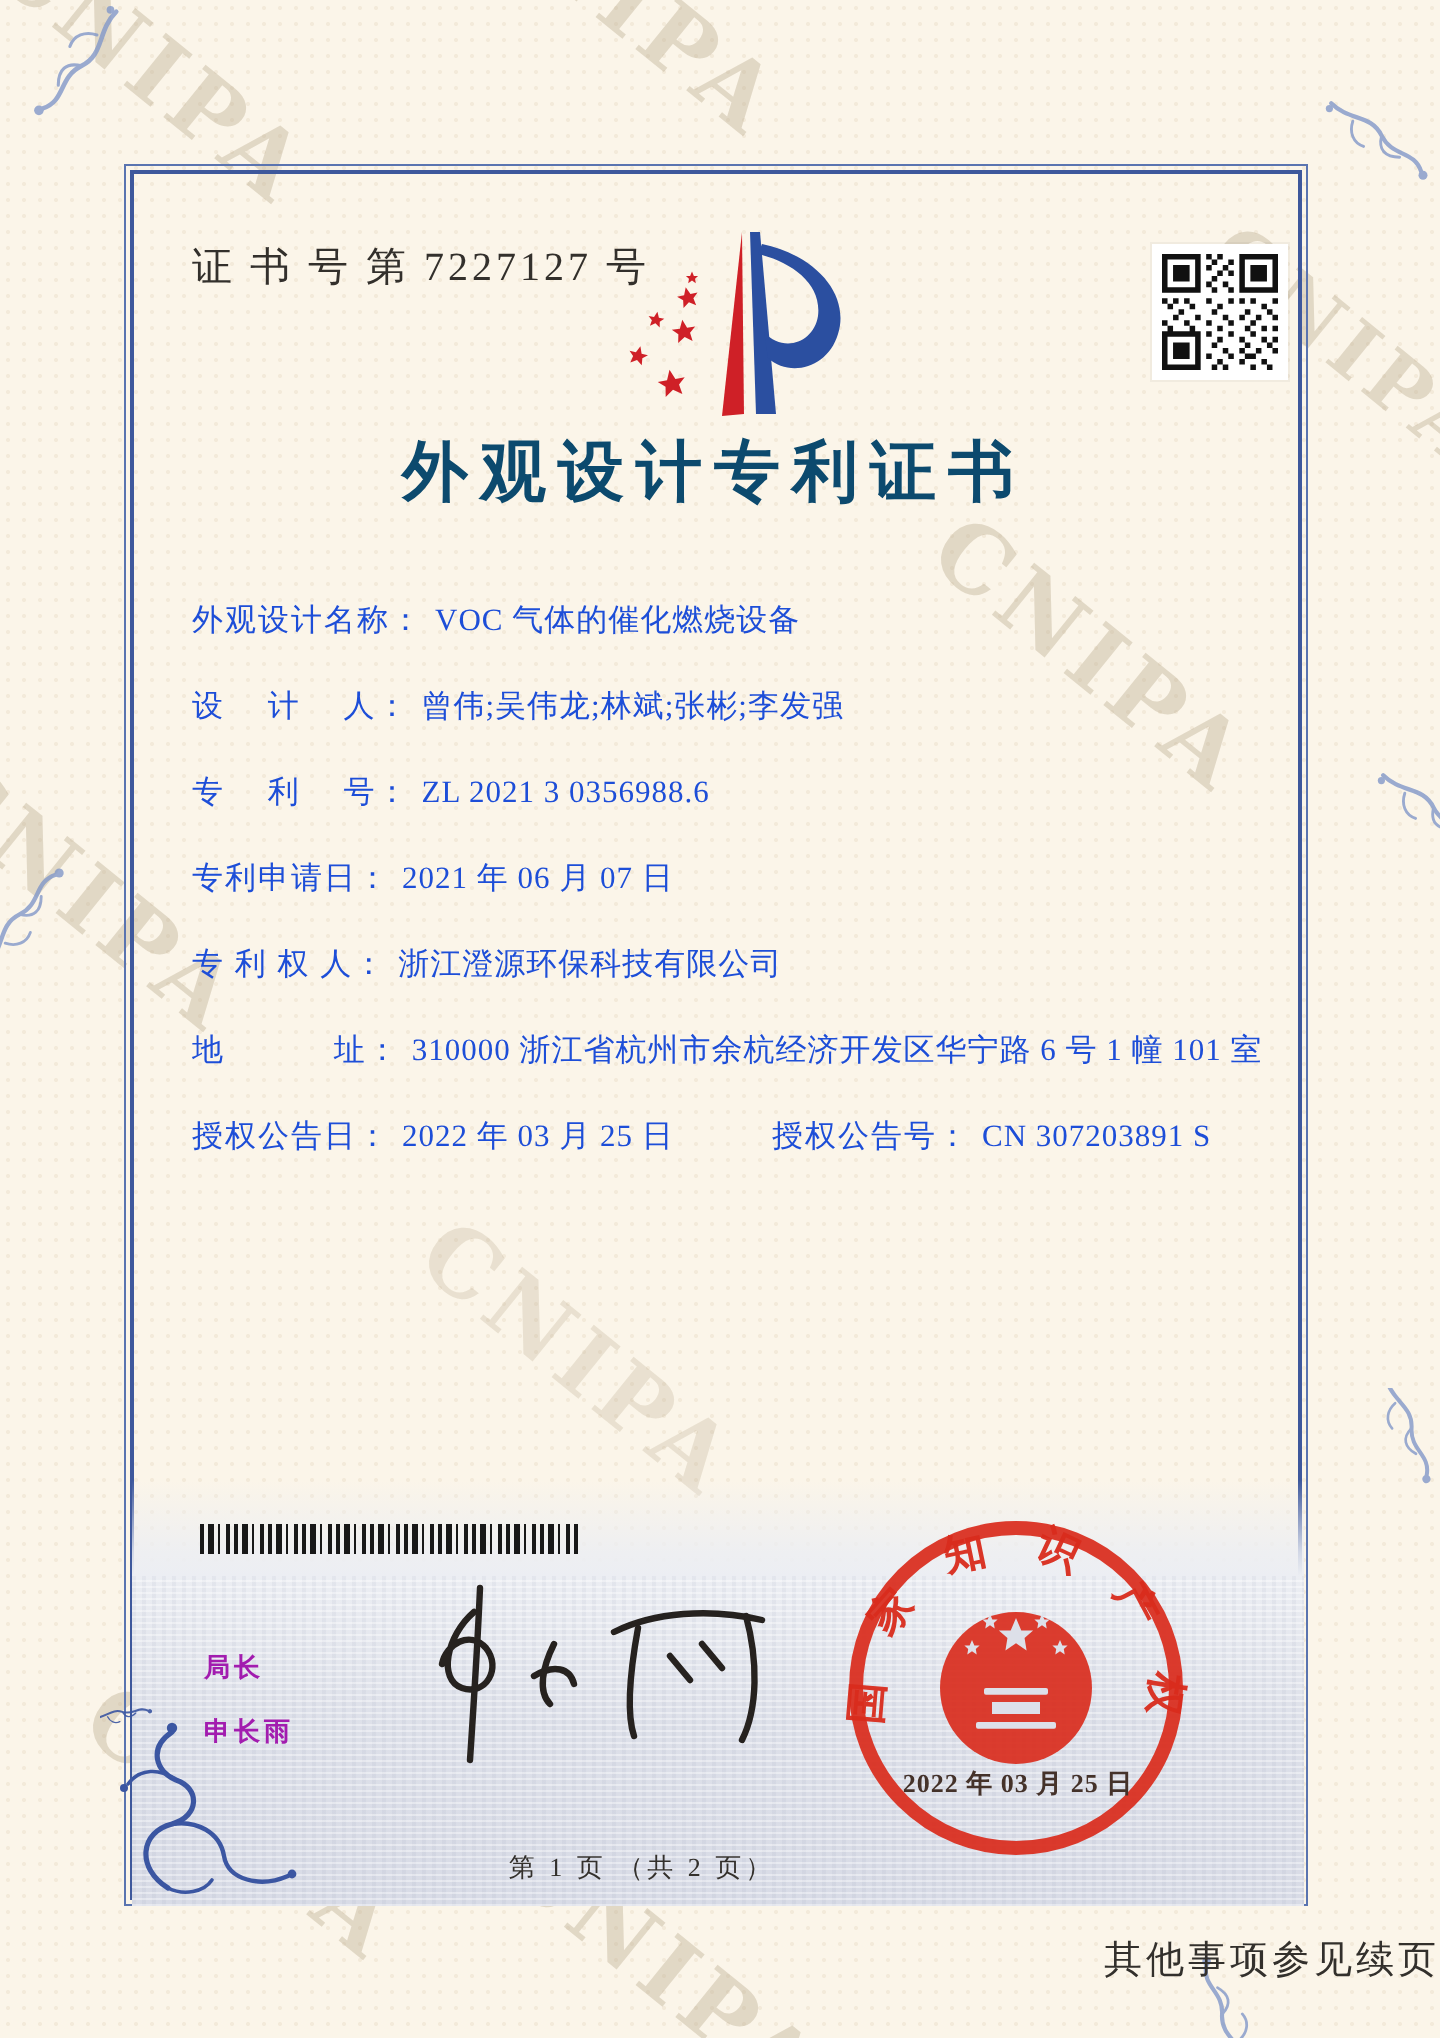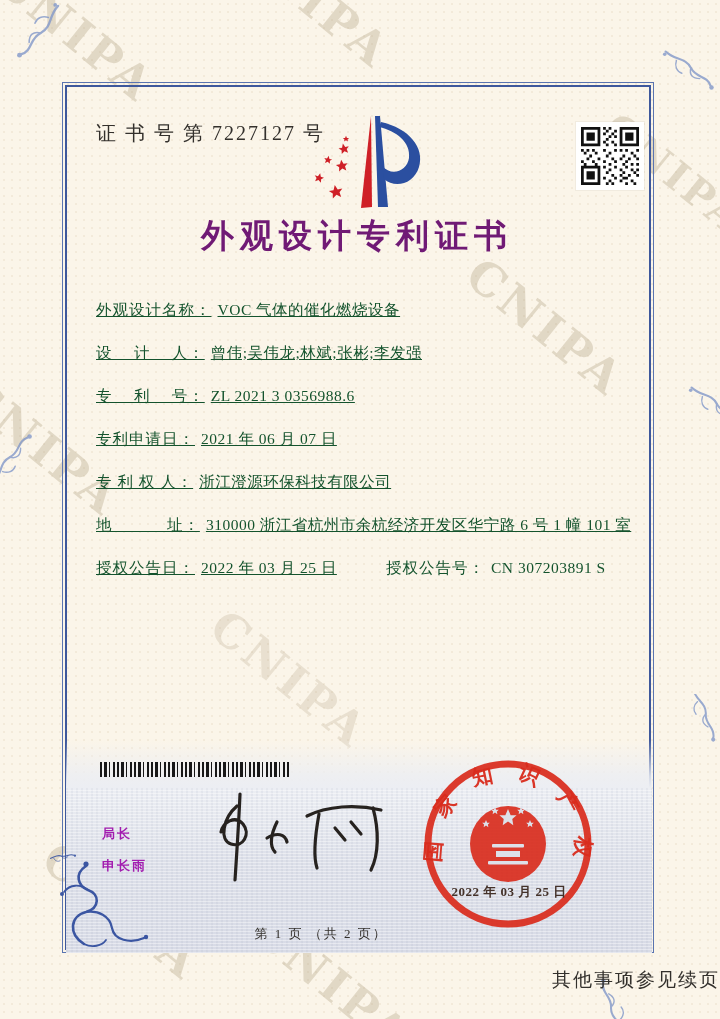--- a/index.html
+++ b/index.html
@@ -28,23 +28,23 @@
     border:1px solid #5a74b0;z-index:2;
   }
   .frame::after{
     content:"";position:absolute;inset:2px;border:2px solid #3e589c;pointer-events:none;
   }
   .cert-no{position:absolute;left:96px;top:120px;z-index:3;font-size:20px;letter-spacing:2px;color:#33302c;}
   .logo{position:absolute;left:295px;top:108px;z-index:3;}
   .qr{position:absolute;left:576px;top:122px;z-index:3;background:#fff;padding:5px;box-shadow:0 0 0 1px rgba(0,0,0,0.04);}
   .title{
     position:absolute;left:62px;top:214px;width:590px;z-index:3;
-    text-align:center;font-size:33px;font-weight:bold;letter-spacing:6px;color:#701a75;
-  }
-  .field-row{position:absolute;left:96px;z-index:3;font-size:15.5px;white-space:nowrap;color:#14532d;text-decoration:underline;}
+    text-align:center;font-size:33px;font-weight:bold;letter-spacing:6px;color:#0c4a6e;
+  }
+  .field-row{position:absolute;left:96px;z-index:3;font-size:15.5px;white-space:nowrap;color:#1d4ed8;}
   .field-row .lbl{letter-spacing:1px;}
   .field-row .val{margin-left:6px;letter-spacing:0.5px;}
   .row-1{top:300px}.row-2{top:343px}.row-3{top:386px}.row-4{top:429px}
   .row-5{top:472px}.row-6{top:515px}.row-7{top:558px}
   .pair2{position:absolute;left:290px;top:0;}
   .paragraphs{
     position:absolute;left:95px;top:588px;width:532px;z-index:3;
     font-size:14px;line-height:21px;text-align:justify;color:#3a342e;letter-spacing:0.4px;
   }
   .paragraphs p{margin:0;text-indent:2em;}

